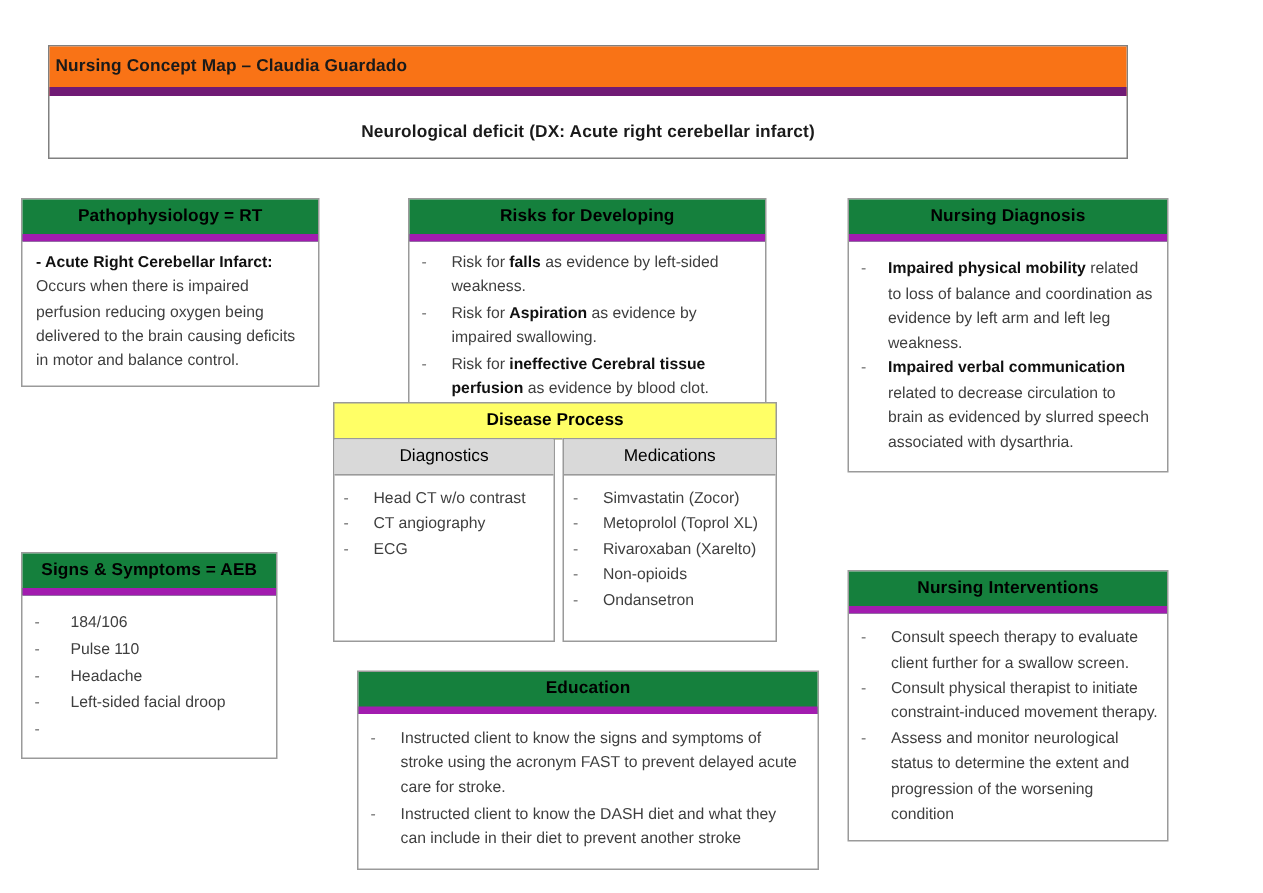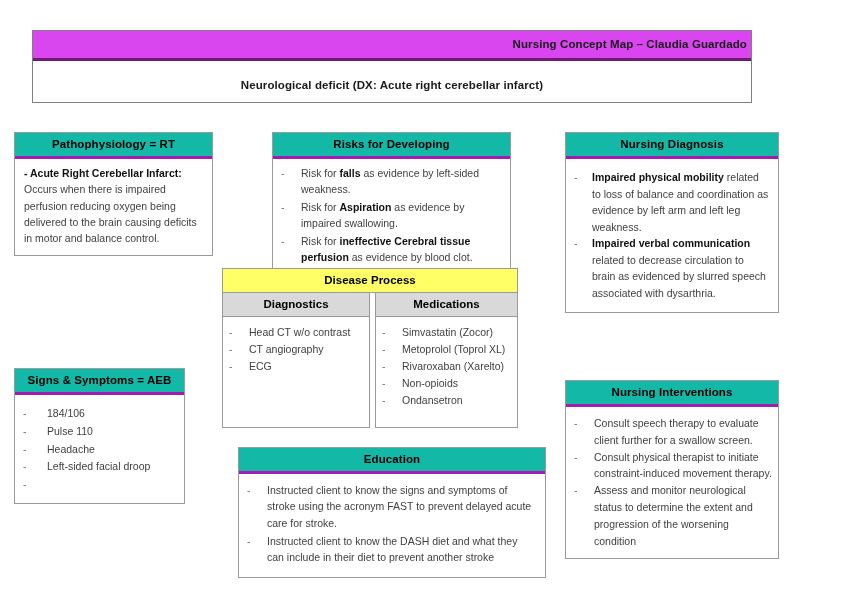--- a/index.html
+++ b/index.html
@@ -21,23 +21,23 @@
 
   
   #header-table {
     left: 32px;
     top: 30px;
     width: 720px;
     border: 1px solid #808080;
     background: #ffffff;
   }
   #header-title-row {
-    background: #d946ef;
-    border-bottom: 3px solid #701a75;
-    text-align: right;
+    background: #f97316;
+    border-bottom: 6px solid #701a75;
+    text-align: left;
     font-size: 11.5px;
     font-weight: bold;
     color: #1a1a1a;
     padding: 7px 4px 8px;
     letter-spacing: .1px;
   }
   #header-dx-row {
     text-align: center;
     font-size: 11.5px;
     font-weight: bold;
@@ -45,22 +45,22 @@
     padding: 18px 4px 11px;
     letter-spacing: .1px;
   }
 
   
   .box {
     background: #ffffff;
     border: 1px solid #9a9a9a;
   }
   .box-head {
-    background: #14b8a6;
-    border-bottom: 3px solid #a21caf;
+    background: #15803d;
+    border-bottom: 5px solid #a21caf;
     text-align: center;
     font-weight: bold;
     font-size: 11.5px;
     color: #000000;
     padding: 5px 3px 6px;
     letter-spacing: .1px;
   }
   .box-body {
     padding: 7px 9px 9px 9px;
     font-size: 10.5px;
@@ -122,21 +122,21 @@
   .disease-col {
     border: 1px solid #9a9a9a;
     background: #ffffff;
   }
   #col-diagnostics { width: 148px; }
   #col-medications { width: 143px; }
   .disease-col-head {
     background: #d9d9d9;
     border-bottom: 1px solid #9a9a9a;
     text-align: center;
-    font-weight: bold;
+    font-weight: normal;
     font-size: 11.5px;
     color: #000000;
     padding: 5px 3px 6px;
   }
   .disease-col-body {
     padding: 8px 4px 10px 0px;
     font-size: 10.5px;
     line-height: 1.52;
     min-height: 92px;
   }

